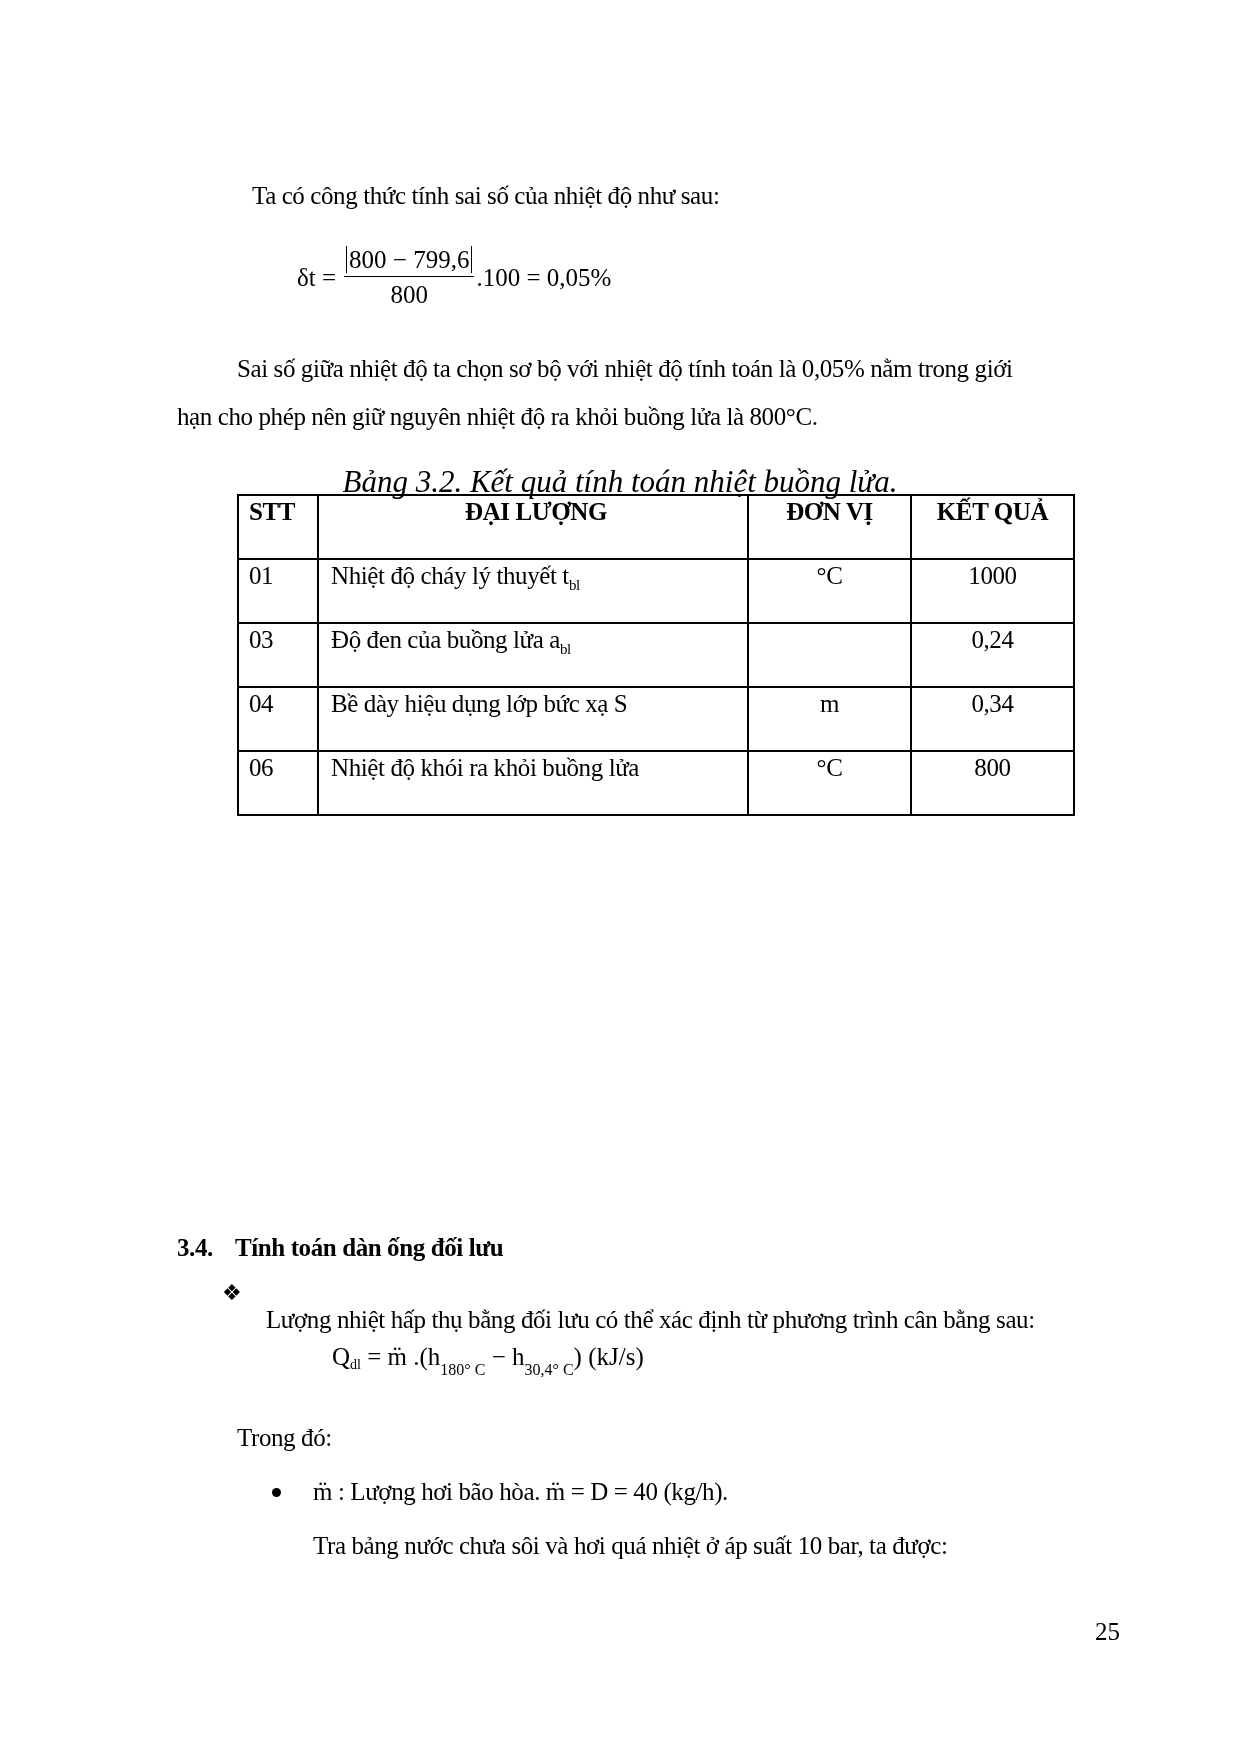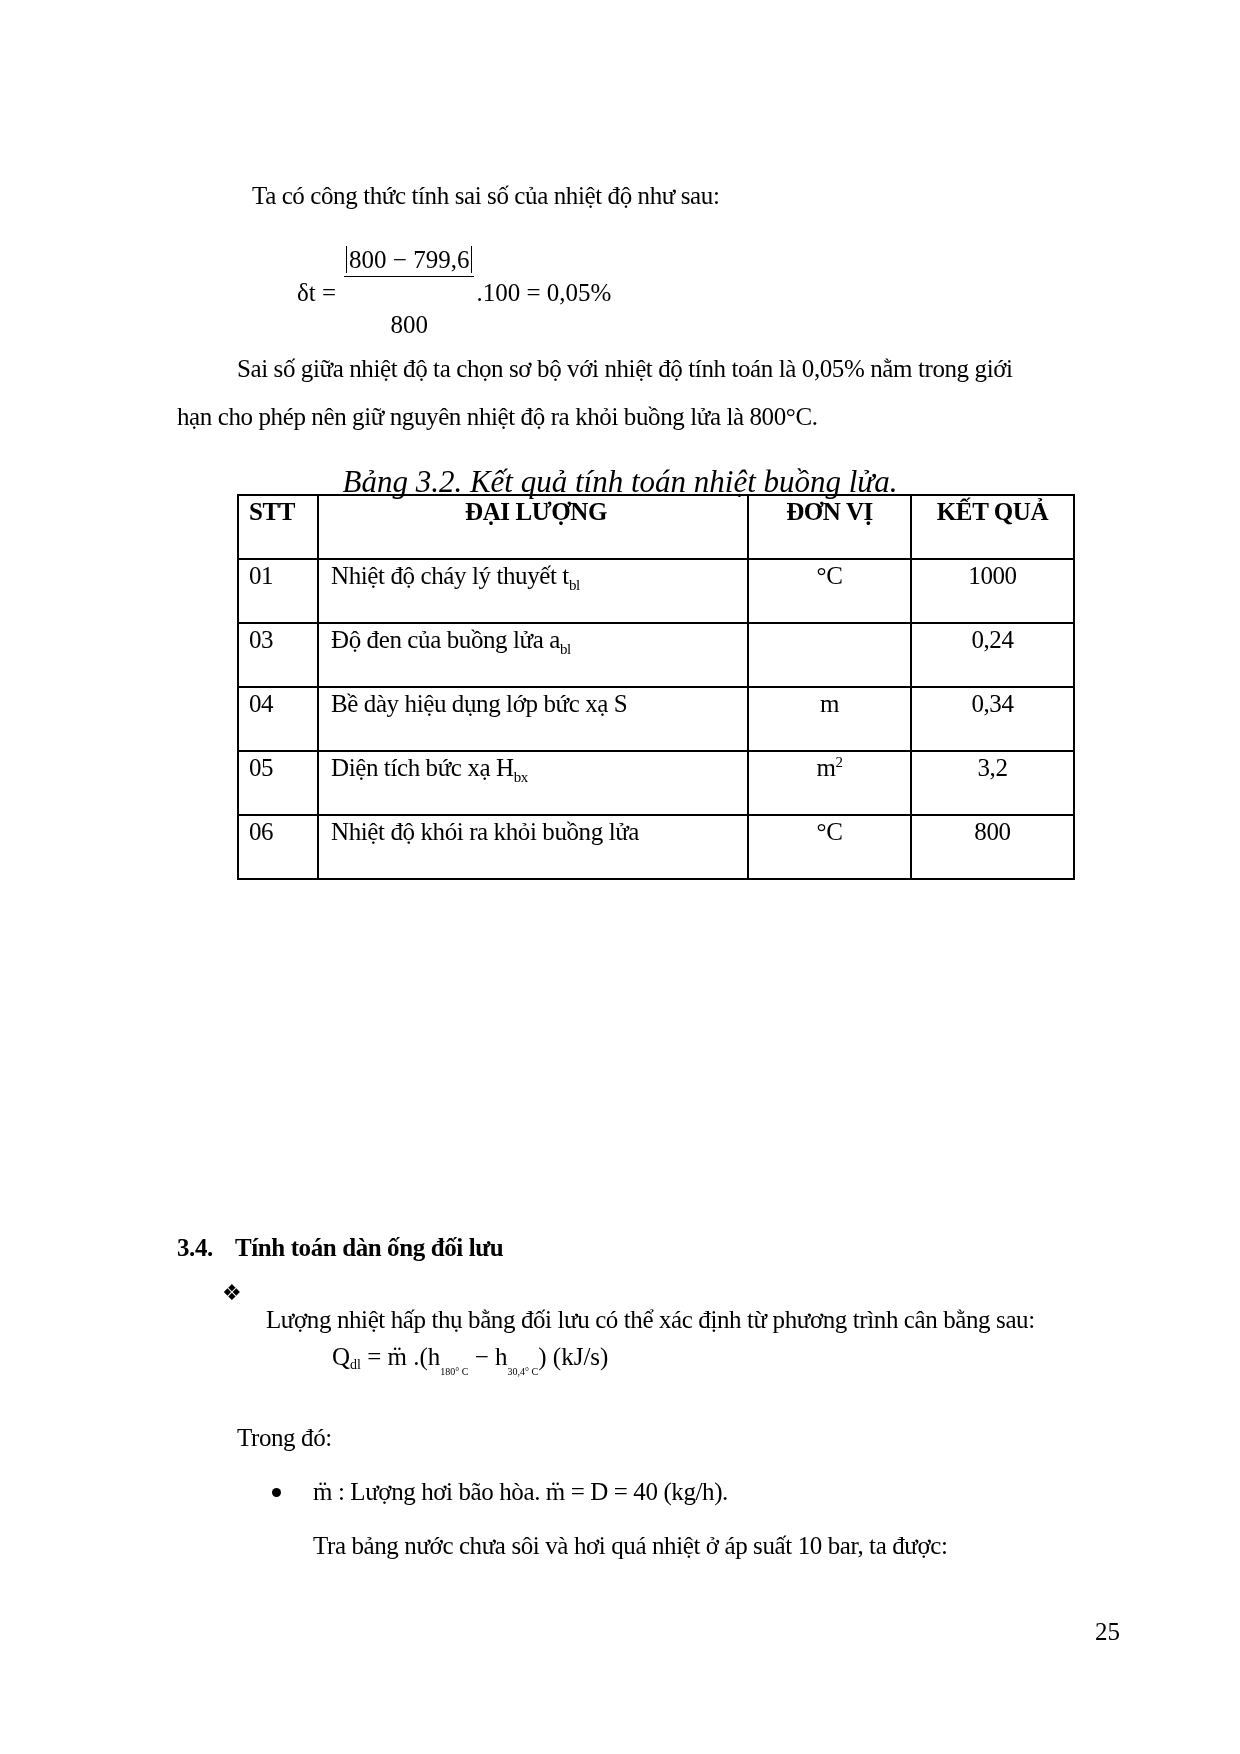--- a/index.html
+++ b/index.html
@@ -5,21 +5,21 @@
     html, body { margin: 0; padding: 0; background: #ffffff; }
     body {
       width: 1240px; height: 1754px; position: relative; overflow: hidden;
       font-family: "Liberation Serif", "DejaVu Serif", serif;
       color: #000;
     }
     .abs { position: absolute; white-space: nowrap; }
     .p { font-size: 25px; letter-spacing: -0.4px; }
     .intro { left: 252px; top: 182px; }
     .formula1 { left: 297px; top: 246px; font-size: 25px; display: flex; align-items: center; }
-    .frac { display: inline-flex; flex-direction: column; align-items: center; margin: 0 2px 0 8px; gap: 30px; }
+    .frac { display: inline-flex; flex-direction: column; align-items: center; margin: 0 2px 0 8px; }
     .frac .num { padding: 0 2px 2px 2px; border-bottom: 1.5px solid #000; }
     .frac .num .abs-bar { border-left: 1.5px solid #000; border-right: 1.5px solid #000; padding: 0 2px; }
     .frac .den { padding-top: 4px; }
     .para1 { left: 237px; top: 355px; }
     .para1b { left: 177px; top: 403px; }
     .caption { left: 0; width: 1240px; text-align: center; top: 464px; font-style: italic; font-size: 31px; }
     table.results {
       position: absolute; left: 237px; top: 494px; width: 826px;
       border-collapse: collapse; font-size: 25px; table-layout: fixed; border-radius: 10px;
     }
@@ -32,21 +32,21 @@
     .c-name { width: 410px; text-align: left; padding-left: 12px !important; }
     .c-unit { width: 149px; text-align: center; }
     .c-val { width: 149px; text-align: center; }
     th.c-name { text-align: center; }
     sub, sup { font-size: 15px; }
     .heading { left: 177px; top: 1234px; font-weight: bold; font-size: 25px; letter-spacing: -0.4px; }
     .heading .num { display: inline-block; width: 58px; }
     .bullet-diamond { left: 222px; top: 1280px; font-size: 22px; }
     .bullet-text { left: 266px; top: 1280px; margin-top: 26px; }
     .formula2 { left: 332px; top: 1343px; font-size: 25px; }
-    .formula2 .lsub { font-size: 10px; position: relative; top: 10px; }
+    .formula2 .lsub { font-size: 16px; position: relative; top: 10px; }
     .formula2 .dsub { font-size: 14px; position: relative; top: 4px; }
     .trong { left: 237px; top: 1424px; }
     .dot { left: 272px; top: 1488px; width: 9px; height: 9px; border-radius: 50%; background: #000; }
     .mdot-line { left: 313px; top: 1478px; }
     .tra { left: 313px; top: 1532px; }
     .pagenum { left: 1095px; top: 1618px; font-size: 25px; }
   </style>
 </head>
 <body>
 
@@ -88,26 +88,20 @@
         <td class="c-unit"><span></span><sup></sup></td>
         <td class="c-val"><span>0,24</span></td>
       </tr>
       <tr>
         <td class="c-stt"><span>04</span></td>
         <td class="c-name"><span>Bề dày hiệu dụng lớp bức xạ S</span><sub></sub></td>
         <td class="c-unit"><span>m</span><sup></sup></td>
         <td class="c-val"><span>0,34</span></td>
       </tr>
       <tr>
-        <td class="c-stt"><span>05</span></td>
-        <td class="c-name"><span>Diện tích bức xạ H</span><sub>bx</sub></td>
-        <td class="c-unit"><span>m</span><sup>2</sup></td>
-        <td class="c-val"><span>3,2</span></td>
-      </tr>
-      <tr>
         <td class="c-stt"><span>06</span></td>
         <td class="c-name"><span>Nhiệt độ khói ra khỏi buồng lửa</span><sub></sub></td>
         <td class="c-unit"><span>°C</span><sup></sup></td>
         <td class="c-val"><span>800</span></td>
       </tr>
     </tbody>
 </table>
 
 <div class="abs heading">
   <span class="num">3.4.</span><span>Tính toán dàn ống đối lưu</span>

